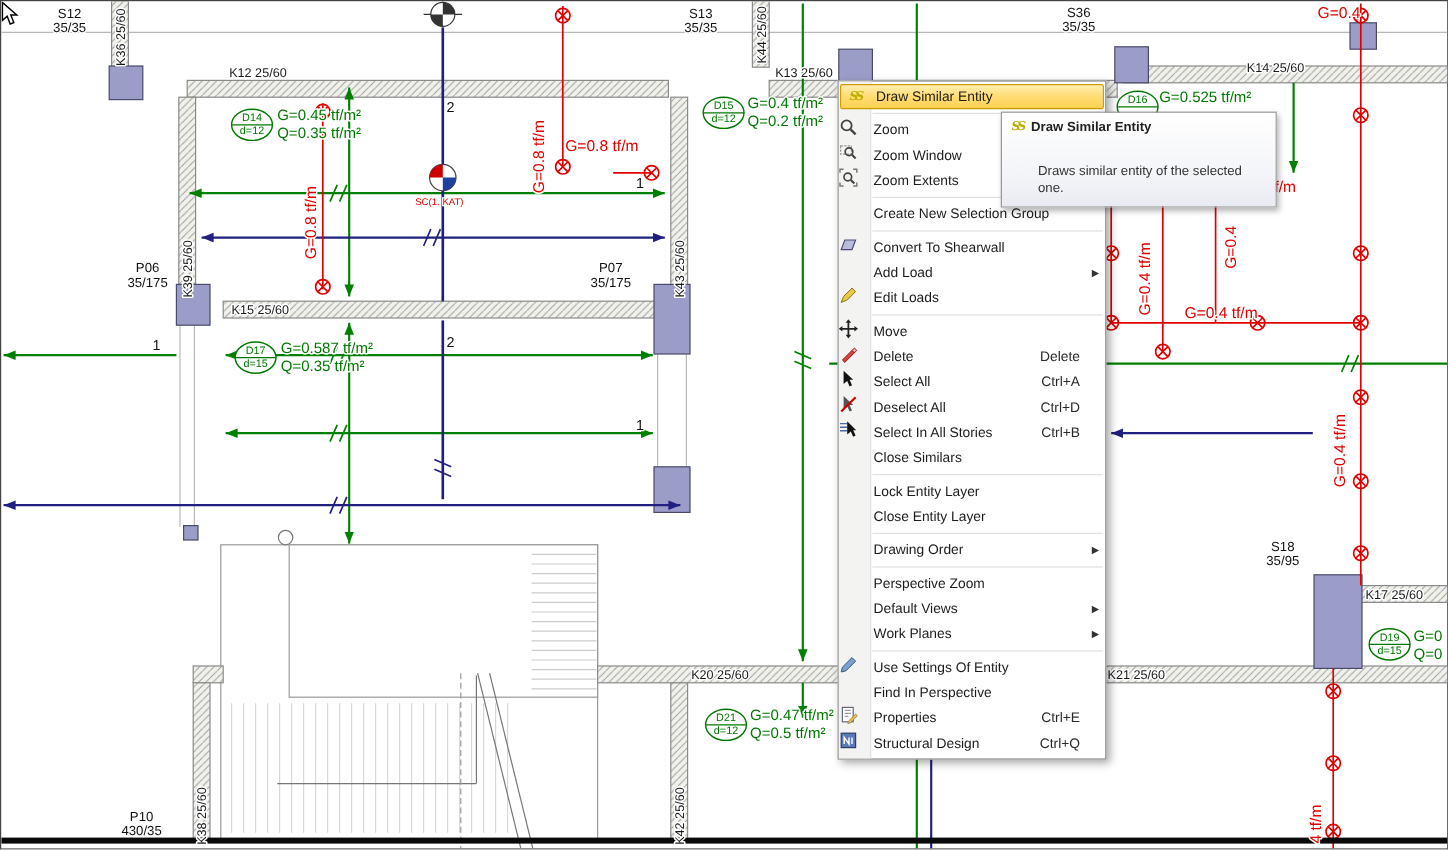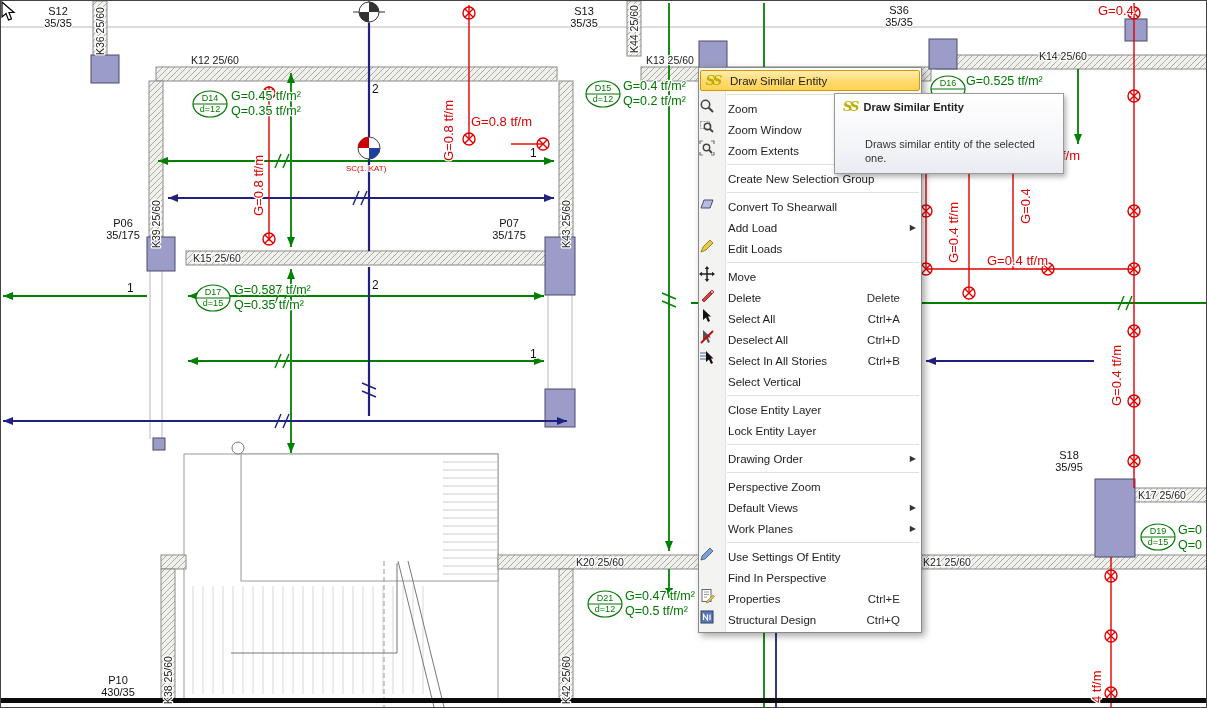--- a/index.html
+++ b/index.html
@@ -20,21 +20,21 @@
   .context-menu::before{content:"";position:absolute;left:0;top:0;bottom:0;width:26px;background:#f3f3f1;border-right:1px solid #e2e2e2;}
   .menu-item{position:relative;display:flex;align-items:center;height:21px;padding-right:3px;cursor:default;}
   .menu-item.hl{height:19px;margin:0 1px;border:1px solid #d09a00;border-radius:2px;
     background:linear-gradient(180deg,#ffedb0 0%,#ffda6e 55%,#ffd254 100%);}
   .mi-icon{flex:0 0 24px;width:24px;height:100%;display:flex;align-items:center;justify-content:center;}
   .mi-icon svg{display:block;}
   .mi-label{flex:1 1 auto;padding-left:5px;white-space:nowrap;}
   .mi-short{padding-left:10px;padding-right:6px;color:#2a2a2a;white-space:nowrap;}
   .mi-arrow{width:10px;font-size:8px;color:#333;text-align:right;padding-right:2px;}
   .menu-sep{height:1px;background:#e0e0e0;margin:3px 2px 3px 28px;}
-  .ss{font-family:"DejaVu Serif",serif;font-style:italic;font-weight:bold;font-size:13px;color:#bcae00;letter-spacing:-2px;line-height:1;}
+  .ss{font-family:"DejaVu Serif",serif;font-style:italic;font-weight:bold;font-size:10px;color:#bcae00;letter-spacing:-2px;line-height:1;}
 
   
   .tooltip{position:absolute;left:833px;top:92px;width:212px;z-index:20;padding:6px 8px 7px 8px;
     background:linear-gradient(180deg,#ffffff 0%,#f3f4f8 70%,#e9ebf2 100%);
     border:1px solid #9a9a9a;box-shadow:2px 3px 5px rgba(0,0,0,.3);font-size:11px;color:#222;}
   .tt-head{display:flex;align-items:center;gap:6px;font-weight:bold;margin-bottom:3px;}
   .tt-body{margin-left:22px;line-height:1.25;color:#333;margin-top:25px;}
 
   .cursor{position:absolute;left:831px;top:68px;z-index:40;}
 </style>
@@ -423,34 +423,34 @@
             <path d="M1 3h6M1 6h6M1 9h6" stroke="#4a6aa0" stroke-width="1.2"></path>
             <path d="M8 3L8 14L11 11.5L13 16L15 15L13 10.5L15.5 10.5Z" fill="#111" transform="translate(-1,-2)"></path>
           </svg>
         </span>
         <span class="mi-label">Select In All Stories</span>
         <span class="mi-short">Ctrl+B</span>
         <span class="mi-arrow"></span>
       </div>
       <div class="menu-item">
         <span class="mi-icon"></span>
-        <span class="mi-label">Select Vertical</span>
-        <span class="mi-short"></span>
-        <span class="mi-arrow"></span>
-      </div>
-      <div class="menu-sep"></div>
+        <span class="mi-label">Close Similars</span>
+        <span class="mi-short"></span>
+        <span class="mi-arrow"></span>
+      </div>
+      <div class="menu-sep"></div>
+      <div class="menu-item">
+        <span class="mi-icon"></span>
+        <span class="mi-label">Lock Entity Layer</span>
+        <span class="mi-short"></span>
+        <span class="mi-arrow"></span>
+      </div>
       <div class="menu-item">
         <span class="mi-icon"></span>
         <span class="mi-label">Close Entity Layer</span>
-        <span class="mi-short"></span>
-        <span class="mi-arrow"></span>
-      </div>
-      <div class="menu-item">
-        <span class="mi-icon"></span>
-        <span class="mi-label">Lock Entity Layer</span>
         <span class="mi-short"></span>
         <span class="mi-arrow"></span>
       </div>
       <div class="menu-sep"></div>
       <div class="menu-item">
         <span class="mi-icon"></span>
         <span class="mi-label">Drawing Order</span>
         <span class="mi-short"></span>
         <span class="mi-arrow">▶</span>
       </div>

